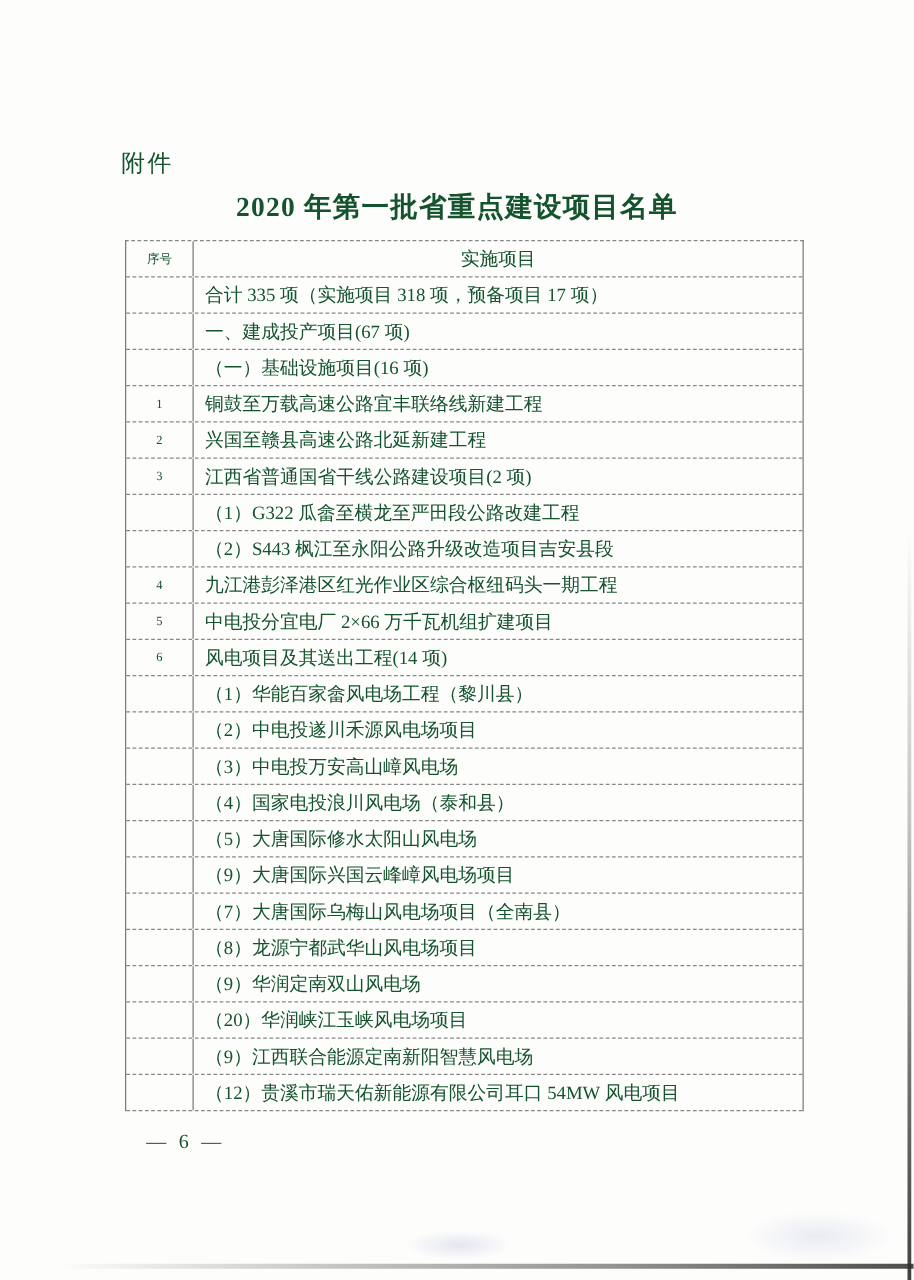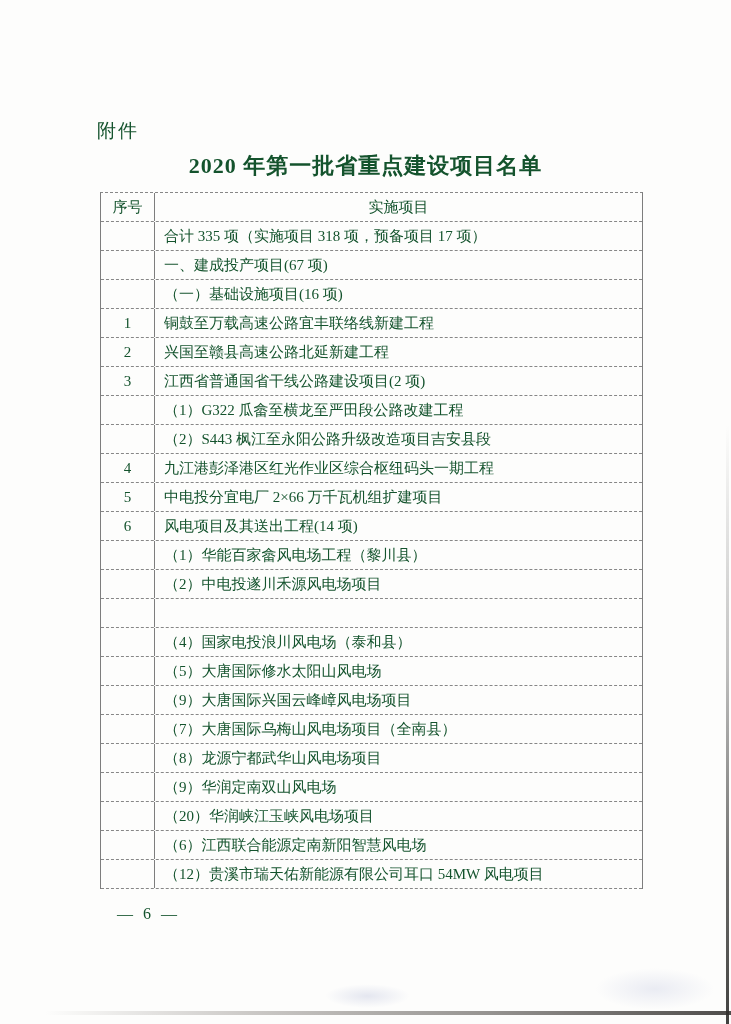--- a/index.html
+++ b/index.html
@@ -32,21 +32,21 @@
   .trow{
     display:flex;height:29px;
     border-bottom:1px dashed #878787;
     box-sizing:border-box;
   }
   .cell{box-sizing:border-box;}
   .cell.no{
     width:54px;flex:0 0 54px;
     border-right:1px solid #7d7d7d;
     display:flex;align-items:center;justify-content:center;
-    font-size:15px;
+    font-size:10px;
   }
   .cell.name{
     flex:1;display:flex;align-items:center;
     padding-left:9px;font-size:15px;
     white-space:nowrap;overflow:hidden;
   }
   .thead .cell.name{justify-content:center;padding-left:0;}
   .footer{
     position:absolute;left:117px;top:905px;
     font-size:16px;letter-spacing:3px;
@@ -140,20 +140,21 @@
         <div class="trow">
           <div class="cell no"></div>
           <div class="cell name">（1）华能百家畲风电场工程（黎川县）</div>
         </div>
         <div class="trow">
           <div class="cell no"></div>
           <div class="cell name">（2）中电投遂川禾源风电场项目</div>
         </div>
         <div class="trow">
           <div class="cell no"></div>
+          <div class="cell name">（3）中电投万安高山嶂风电场</div>
         </div>
         <div class="trow">
           <div class="cell no"></div>
           <div class="cell name">（4）国家电投浪川风电场（泰和县）</div>
         </div>
         <div class="trow">
           <div class="cell no"></div>
           <div class="cell name">（5）大唐国际修水太阳山风电场</div>
         </div>
         <div class="trow">
@@ -171,21 +172,21 @@
         <div class="trow">
           <div class="cell no"></div>
           <div class="cell name">（9）华润定南双山风电场</div>
         </div>
         <div class="trow">
           <div class="cell no"></div>
           <div class="cell name">（20）华润峡江玉峡风电场项目</div>
         </div>
         <div class="trow">
           <div class="cell no"></div>
-          <div class="cell name">（6）江西联合能源定南新阳智慧风电场</div>
+          <div class="cell name">（9）江西联合能源定南新阳智慧风电场</div>
         </div>
         <div class="trow">
           <div class="cell no"></div>
           <div class="cell name">（12）贵溪市瑞天佑新能源有限公司耳口 54MW 风电项目</div>
         </div>
       </div>
   </div>
 
   <div class="footer">— 6 —</div>
 

